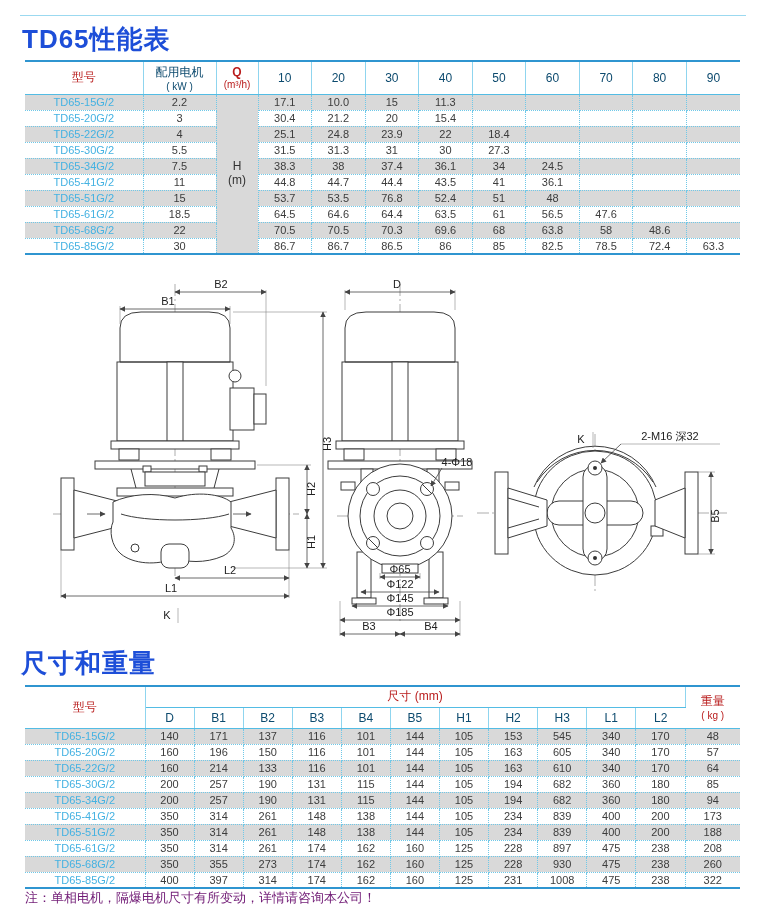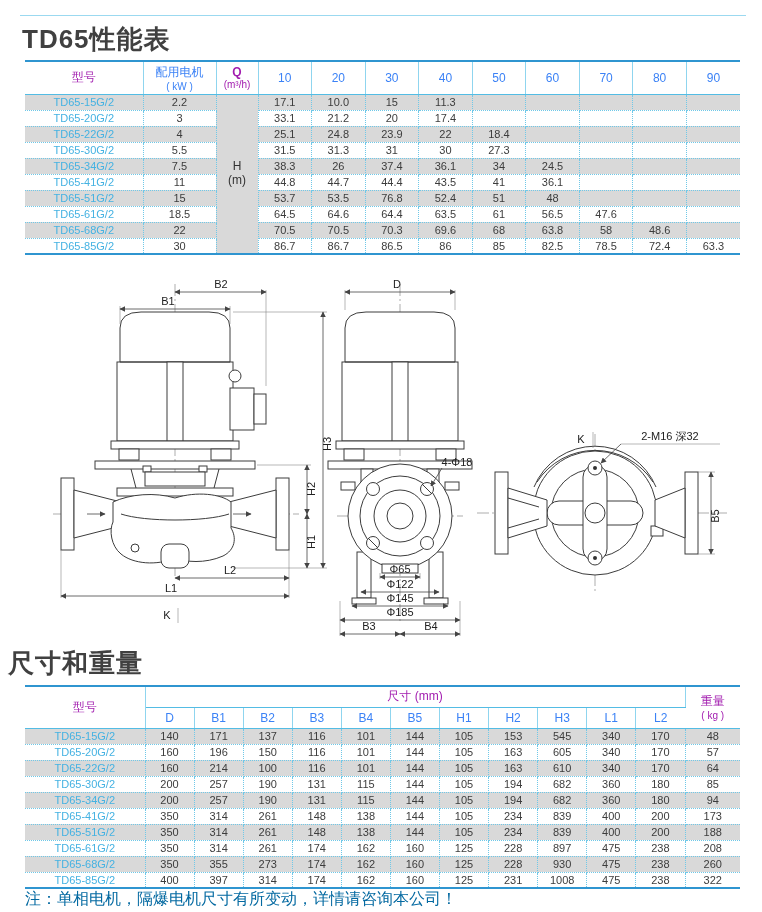--- a/index.html
+++ b/index.html
@@ -1,42 +1,42 @@
 <!DOCTYPE html>
 <html><head>
 <meta charset="utf-8">
 <style>
   * { box-sizing: border-box; margin: 0; padding: 0; }
   html,body { width:762px; height:912px; background:#fff; font-family:"Liberation Sans",sans-serif; position:relative; overflow:hidden; }
   .abs { position:absolute; }
   .toprule { top:15px; left:20px; width:726px; height:1px; background:#9bd9f0; }
-  .sec-title { color:#404040; font-size:26px; font-weight:600; letter-spacing:1px; }
+  .sec-title { color:#1d4ed8; font-size:26px; font-weight:600; letter-spacing:1px; }
   #t1-title { top:22px; left:22px; }
-  #t2-title { top:646px; left:8px;font-family:Liberation Mono, monospace; }
+  #t2-title { top:646px; left:21px;font-family:Liberation Mono, monospace; }
   #perf-wrap { top:60px; left:25px; }
   #dim-wrap  { top:685px; left:25px; }
   table { border-collapse:collapse; table-layout:fixed; width:715px;
           border-top:2px solid #2f95d0; border-bottom:2px solid #2f95d0; }
   th { font-weight:normal; }
   thead th { border-right:1px solid #8fd5ef; border-bottom:1px solid #53bce4;
-             font-size:12px; color:#3b82f6; padding:1px 0; text-align:center; vertical-align:middle; }
+             font-size:12px; color:#0c4a6e; padding:1px 0; text-align:center; vertical-align:middle; }
   thead th:last-child { border-right:none; }
-  thead th.cyan { color:#a21caf; }
+  thead th.cyan { color:#b91c1c; }
   #perf-table thead th { height:33px; }
   #dim-table thead th { height:21px; }
   .sub { font-size:10px;text-align:center; }
   .qb { font-weight:bold; }
   tbody td { height:16px; padding:0; font-size:11px; color:#3c3c3c; text-align:center;
              border-right:1px dotted #6fc8e8; border-bottom:1px dotted #6fc8e8; }
   tbody td:last-child { border-right:none; }
   tbody tr:last-child td { border-bottom:none; }
   tr.shade td { background:#d9d9d9; }
   td.model { color:#45b2e2; }
   td.hcell { background:#fff; font-size:12px; color:#333; line-height:1.15; border-bottom:none; }
-  .note { top:889px; left:25px; font-size:16px; color:#0369a1; }
+  .note { top:889px; left:25px; font-size:13px; color:#701a75; }
   #drawing-area { top:276px; left:25px; }
   .ln  { fill:none; stroke:#3c3c3c; stroke-width:1; }
   .lnw { fill:#fff;  stroke:#3c3c3c; stroke-width:1; }
   .dim { stroke:#444; stroke-width:0.8; fill:none; }
   .ext { stroke:#888; stroke-width:0.6; fill:none; }
   .cl  { stroke:#777; stroke-width:0.6; fill:none; stroke-dasharray:12 3 2 3; }
   .lbl { font-size:11px; fill:#222; text-anchor:middle; font-family:"Liberation Sans",sans-serif; }
 </style>
 </head>
 <body>
@@ -88,24 +88,24 @@
           <td>11.3</td>
           <td></td>
           <td></td>
           <td></td>
           <td></td>
           <td></td>
         </tr>
         <tr>
           <td class="model">TD65-20G/2</td>
           <td>3</td>
-          <td>33.1</td>
+          <td>30.4</td>
           <td>21.2</td>
           <td>20</td>
-          <td>17.4</td>
+          <td>15.4</td>
           <td></td>
           <td></td>
           <td></td>
           <td></td>
           <td></td>
         </tr>
         <tr class="shade">
           <td class="model">TD65-22G/2</td>
           <td>4</td>
           <td>25.1</td>
@@ -128,21 +128,21 @@
           <td>27.3</td>
           <td></td>
           <td></td>
           <td></td>
           <td></td>
         </tr>
         <tr class="shade">
           <td class="model">TD65-34G/2</td>
           <td>7.5</td>
           <td>38.3</td>
-          <td>26</td>
+          <td>38</td>
           <td>37.4</td>
           <td>36.1</td>
           <td>34</td>
           <td>24.5</td>
           <td></td>
           <td></td>
           <td></td>
         </tr>
         <tr>
           <td class="model">TD65-41G/2</td>
@@ -436,21 +436,21 @@
           <td>163</td>
           <td>605</td>
           <td>340</td>
           <td>170</td>
           <td>57</td>
         </tr>
         <tr class="shade">
           <td class="model">TD65-22G/2</td>
           <td>160</td>
           <td>214</td>
-          <td>100</td>
+          <td>133</td>
           <td>116</td>
           <td>101</td>
           <td>144</td>
           <td>105</td>
           <td>163</td>
           <td>610</td>
           <td>340</td>
           <td>170</td>
           <td>64</td>
         </tr>

